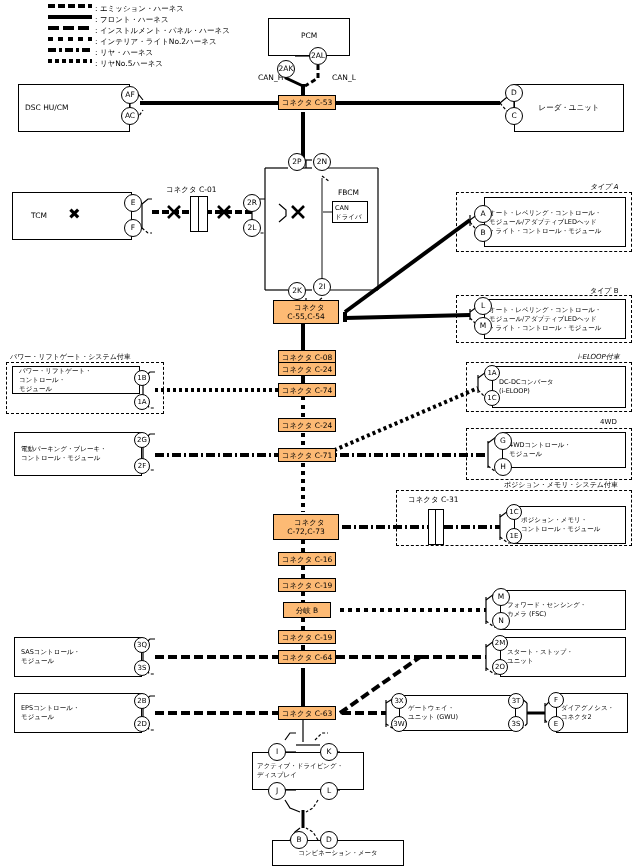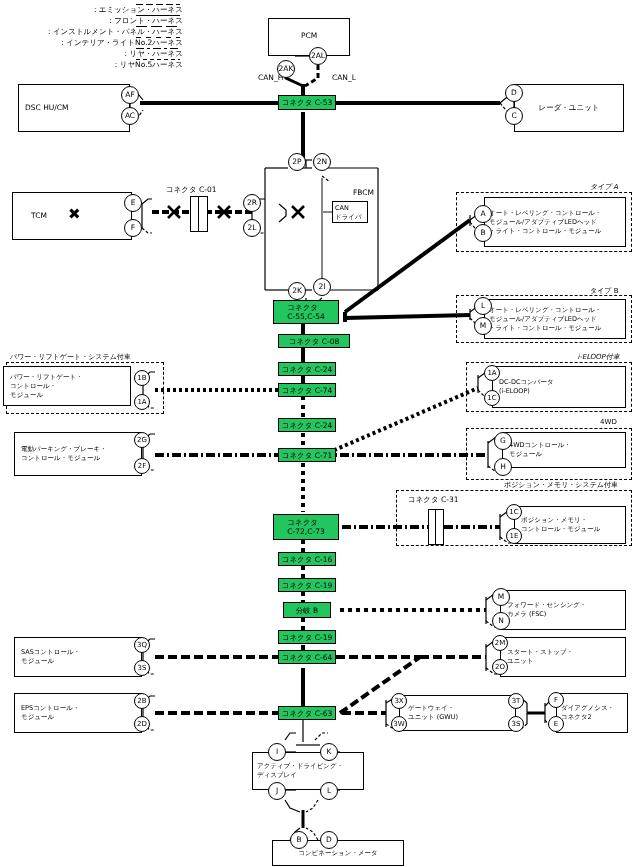--- a/index.html
+++ b/index.html
@@ -17,26 +17,26 @@
   .box.center .lbl{left:0;width:100%;text-align:center;}
   
   .optframe{position:absolute;border:1px dashed #000;box-sizing:border-box;}
   .optlabel{position:absolute;font-size:7px;white-space:nowrap;}
   
   .term{position:absolute;width:18px;height:18px;border-radius:50%;
         border:1px solid #000;background:#fff;box-sizing:border-box;
         font-size:7.5px;line-height:16px;text-align:center;z-index:6;}
   .term.sm{width:16px;height:16px;line-height:14px;font-size:7px;}
   
-  .conn{position:absolute;border:1px solid #000;background:#22c55e;box-sizing:border-box;
-        text-align:left;font-size:7.5px;z-index:7;white-space:pre-line;
+  .conn{position:absolute;border:1px solid #000;background:#fdba74;box-sizing:border-box;
+        text-align:right;font-size:7.5px;z-index:7;white-space:pre-line;
         display:flex;align-items:center;justify-content:center;line-height:9px;}
   
   .legend{position:absolute;left:48px;top:4px;}
-  .legrow{display:flex;align-items:flex-end;height:11px;flex-direction:column;}
+  .legrow{display:flex;align-items:flex-start;height:11px;}
   .legswatch{width:44px;height:4px;margin-right:3px;}
   .legtext{font-size:7.5px;white-space:nowrap;}
   
   .txt{position:absolute;font-size:7.5px;white-space:nowrap;}
   .xmark{position:absolute;font-size:15px;font-weight:bold;line-height:1;}
 </style>
 </head>
 <body>
 
 <svg id="canvas" viewBox="0 0 637 867">
@@ -320,21 +320,21 @@
 </div>
 <div class="xmark" style="left:68px;top:207px;">✖</div>
 <div class="term" style="left:124px;top:194px;">E</div>
 <div class="term" style="left:124px;top:219px;">F</div>
 
 <div class="txt" style="left:166px;top:185px;">コネクタ C-01</div>
 <div class="abs" style="left:190px;top:196px;width:16px;height:34px;border:1px solid #000;background:#fff;">
   <div class="abs" style="left:7px;top:0;width:1px;height:34px;background:#000;"></div>
 </div>
 
-<div class="txt" style="left:353px;top:188px;">FBCM</div>
+<div class="txt" style="left:338px;top:188px;">FBCM</div>
 <div class="term" style="left:288px;top:153px;">2P</div>
 <div class="term" style="left:313px;top:153px;">2N</div>
 <div class="term" style="left:243px;top:194px;">2R</div>
 <div class="term" style="left:243px;top:219px;">2L</div>
 <div class="term" style="left:288px;top:282px;">2K</div>
 <div class="term" style="left:313px;top:278px;">2I</div>
 <div class="abs" style="left:332px;top:201px;width:36px;height:22px;border:1px solid #000;background:#fff;font-size:6.5px;line-height:9px;padding:2px 0 0 2px;box-sizing:border-box;white-space:pre-line;">CAN
 ドライバ</div>
 
 <div class="optlabel" style="left:590px;top:182px;font-style:italic;">タイプ A</div>
@@ -352,37 +352,37 @@
 <div class="box" style="left:484px;top:299px;width:142px;height:40px;">
   <div class="lbl" style="left:4px;font-size:6.5px;line-height:9px;">オート・レベリング・コントロール・
 モジュール/アダプティブLEDヘッド
 ・ライト・コントロール・モジュール</div>
 </div>
 <div class="term" style="left:474px;top:297px;">L</div>
 <div class="term" style="left:474px;top:317px;">M</div>
 
 <div class="conn" style="left:273px;top:300px;width:66px;height:24px;">コネクタ
 C-55,C-54</div>
-<div class="conn" style="left:278px;top:334px;width:72px;height:14px;">コネクタ C-08</div>
+<div class="conn" style="left:278px;top:350px;width:58px;height:14px;">コネクタ C-08</div>
 <div class="conn" style="left:278px;top:362px;width:58px;height:14px;">コネクタ C-24</div>
 <div class="conn" style="left:278px;top:383px;width:58px;height:14px;">コネクタ C-74</div>
 <div class="conn" style="left:278px;top:418px;width:58px;height:14px;">コネクタ C-24</div>
 <div class="conn" style="left:278px;top:448px;width:58px;height:14px;">コネクタ C-71</div>
 <div class="conn" style="left:273px;top:514px;width:66px;height:26px;">コネクタ
 C-72,C-73</div>
 <div class="conn" style="left:278px;top:552px;width:58px;height:14px;">コネクタ C-16</div>
 <div class="conn" style="left:278px;top:578px;width:58px;height:14px;">コネクタ C-19</div>
 <div class="conn" style="left:283px;top:602px;width:48px;height:16px;">分岐 B</div>
 <div class="conn" style="left:278px;top:630px;width:58px;height:14px;">コネクタ C-19</div>
 <div class="conn" style="left:278px;top:650px;width:58px;height:14px;">コネクタ C-64</div>
 <div class="conn" style="left:278px;top:706px;width:58px;height:14px;">コネクタ C-63</div>
 
 <div class="optlabel" style="left:10px;top:352px;">パワー・リフトゲート・システム付車</div>
 <div class="optframe" style="left:6px;top:362px;width:158px;height:52px;"></div>
-<div class="box" style="left:3px;top:366px;width:128px;height:40px;">
+<div class="box" style="left:12px;top:366px;width:128px;height:28px;">
   <div class="lbl" style="font-size:6.5px;line-height:9px;">パワー・リフトゲート・
 コントロール・
 モジュール</div>
 </div>
 <div class="term sm" style="left:134px;top:370px;">1B</div>
 <div class="term sm" style="left:134px;top:394px;">1A</div>
 
 <div class="optlabel" style="left:578px;top:352px;font-style:italic;">i-ELOOP付車</div>
 <div class="optframe" style="left:466px;top:362px;width:166px;height:50px;"></div>
 <div class="box" style="left:492px;top:366px;width:134px;height:42px;">

